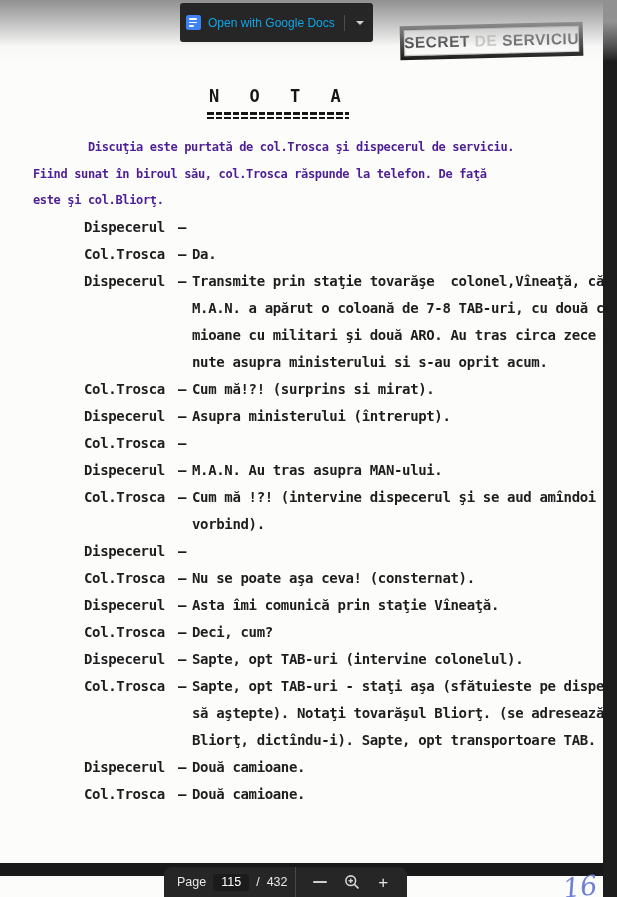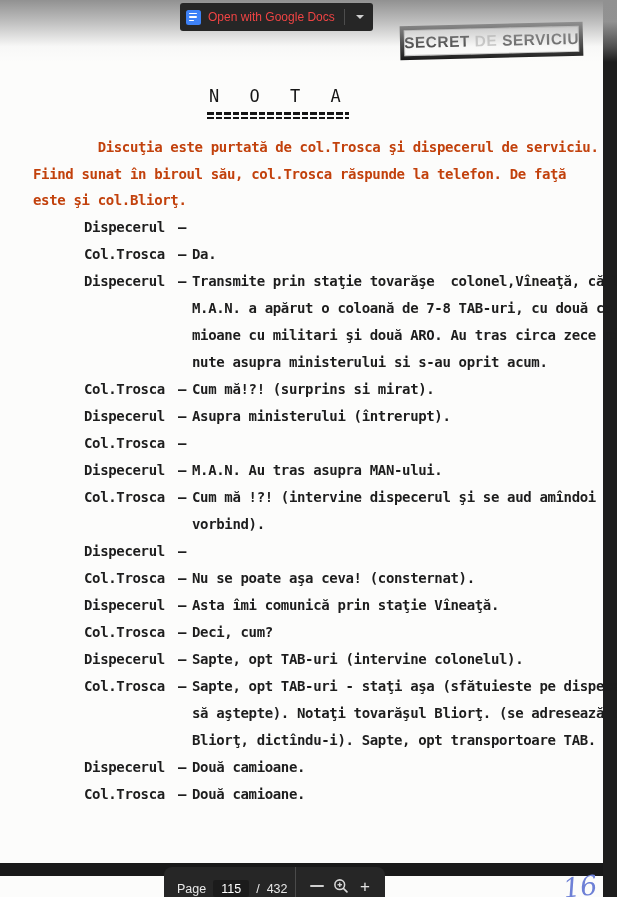--- a/index.html
+++ b/index.html
@@ -10,23 +10,23 @@
   
   .top-gradient{position:absolute;left:0;top:0;width:617px;height:62px;z-index:5;
     pointer-events:none;
     background:linear-gradient(to bottom,rgba(145,145,145,1) 0%,rgba(175,175,175,.8) 35%,rgba(235,235,235,.25) 75%,rgba(255,255,255,0) 100%);}
 
   
   .right-band{position:absolute;left:603px;top:0;width:14px;height:897px;background:#1d1d1d;z-index:1;}
   .bottom-band{position:absolute;left:0;top:863px;width:603px;height:13px;background:#191919;z-index:2;}
 
   
-  .open-btn{position:absolute;left:180px;top:3px;height:28px;z-index:10;cursor:pointer;
+  .open-btn{position:absolute;left:180px;top:3px;height:39px;z-index:10;cursor:pointer;
     background:#262626;border-radius:3px;display:flex;align-items:center;
-    padding:0 6px 0 6px;color:#ef4444;font-family:"Liberation Sans",sans-serif;font-size:12px;}
+    padding:0 6px 0 6px;color:#0ea5e9;font-family:"Liberation Sans",sans-serif;font-size:12px;}
   .docs-icon{width:15px;height:15px;background:#3e82f7;border-radius:2.5px;margin-right:7px;
     display:flex;flex-direction:column;justify-content:center;gap:2px;padding-left:3px;box-sizing:border-box;}
   .docs-icon i{display:block;height:1.6px;background:#fff;border-radius:1px;}
   .docs-icon i:nth-child(1){width:8px;}
   .docs-icon i:nth-child(2){width:8px;}
   .docs-icon i:nth-child(3){width:5px;}
   .btn-divider{width:1px;height:16px;background:#4d4d4d;margin:0 8px 0 9px;}
   .caret{width:0;height:0;border-left:4px solid transparent;border-right:4px solid transparent;
     border-top:4.5px solid #cfcfcf;margin:0 3px;}
 
@@ -36,44 +36,44 @@
     display:flex;align-items:center;justify-content:center;
     box-shadow:inset 0 0 0 1px rgba(20,20,20,.25);}
   .stamp span{font-family:"Liberation Sans",sans-serif;font-weight:bold;font-size:15.5px;
     letter-spacing:.5px;color:#131313;white-space:pre;}
   .stamp .s1{opacity:.95;}
   .stamp .s2{opacity:.26;}
   .stamp .s3{opacity:.8;}
 
   
   .doc-title{position:absolute;left:209px;top:86px;z-index:3;
-    font-size:17px;font-weight:normal;letter-spacing:10px;color:#161616;white-space:pre;}
+    font-size:17px;font-weight:bold;letter-spacing:10px;color:#161616;white-space:pre;}
   .title-underline{position:absolute;left:207px;top:112px;width:142px;z-index:3;}
   .title-underline .stripe{height:2.6px;margin-bottom:2.2px;
     background:repeating-linear-gradient(90deg,#151515 0 6.5px,rgba(0,0,0,0) 6.5px 8.6px);}
 
   .intro{position:absolute;left:33px;top:134px;z-index:3;
-    font-size:14px;font-weight:bold;line-height:26.5px;letter-spacing:-.35px;
-    color:#c2410c;white-space:pre;}
+    font-size:12px;font-weight:bold;line-height:26.5px;letter-spacing:-.35px;
+    color:#4c1d95;white-space:pre;}
 
   .dialogue{position:absolute;left:40px;top:214px;z-index:3;color:#1d1d1d;}
   .row{display:grid;grid-template-columns:88px 20px auto;
     font-size:14px;font-weight:bold;line-height:27px;letter-spacing:-.35px;margin-left:44px;}
   .row .speaker{white-space:pre;}
   .row .dash{text-align:center;}
   .row .utterance{white-space:pre;}
 
   
   .handwritten{position:absolute;left:563px;top:871px;z-index:3;
     font-family:"DejaVu Serif",serif;font-style:italic;font-size:27px;
     color:#6e80d6;transform:rotate(-7deg);}
 
   
-  .toolbar{position:absolute;left:164px;top:867px;width:221px;height:30px;z-index:10;
-    background:#262626;border-radius:8px 8px 0 0;display:flex;align-items:flex-end;
+  .toolbar{position:absolute;left:164px;top:867px;width:243px;height:30px;z-index:10;
+    background:#262626;border-radius:8px 8px 0 0;display:flex;align-items:center;
     color:#e8e8e8;font-family:"Liberation Sans",sans-serif;font-size:12.5px;box-sizing:border-box;}
   .tb-left{display:flex;align-items:center;gap:7px;padding:0 8px 0 13px;flex:0 0 auto;}
   .page-num-box{background:rgba(0,0,0,.28);border-radius:2px;padding:1.5px 8px;color:#fff;cursor:text;}
   .tb-divider{width:1px;height:30px;background:#4a4a4a;flex:0 0 auto;}
   .tb-icons{flex:1;display:flex;align-items:center;justify-content:space-around;padding:0 8px;}
   .minus-bar{display:block;width:14px;height:1.8px;background:#cfcfcf;border-radius:1px;}
   .tb-btn{display:flex;align-items:center;justify-content:center;width:22px;height:22px;cursor:pointer;}
   .plus-glyph{font-size:17px;color:#e3e3e3;font-weight:400;line-height:1;}
   .zoom-svg{display:block;}
 </style>

